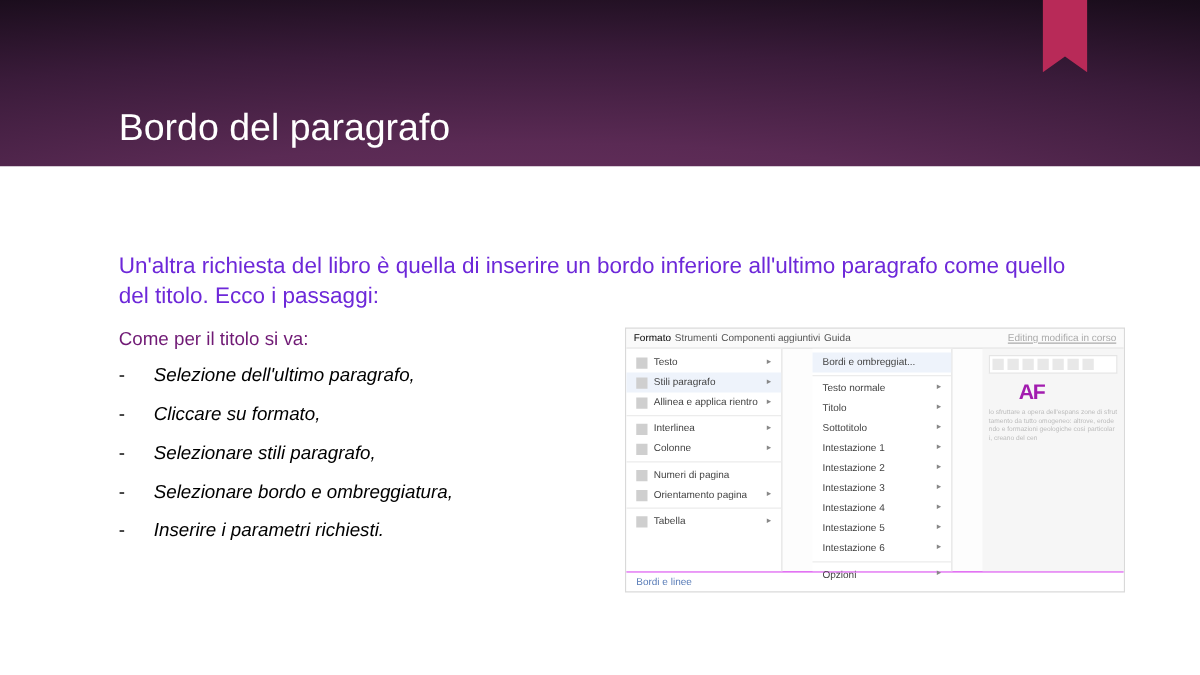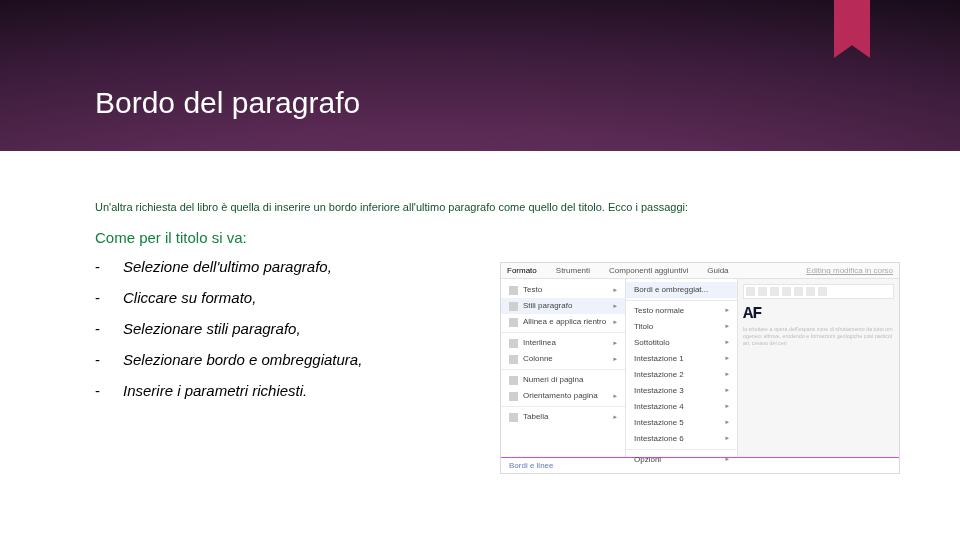--- a/index.html
+++ b/index.html
@@ -7,21 +7,21 @@
     width: 960px;
     height: 540px;
     font-family: Arial, Helvetica, sans-serif;
     background: #ffffff;
     position: relative;
     overflow: hidden;
   }
   .header-band {
     position: relative;
     width: 100%;
-    height: 151px;
+    height: 133px;
     background: radial-gradient(ellipse 140% 180% at 45% 140%, #6a3160 0%, #5a2a54 30%, #3a1b3a 60%, #1a0d1c 85%, #0c060d 100%);
   }
   .ribbon-notch {
     position: absolute;
     top: 0;
     right: 90px;
     width: 36px;
     height: 58px;
     background: #b82a58;
     clip-path: polygon(0 0, 100% 0, 100% 100%, 50% 78%, 0 100%);
@@ -34,29 +34,29 @@
     font-size: 30px;
     font-weight: 400;
   }
   .content {
     position: absolute;
     left: 95px;
     top: 200px;
     right: 60px;
   }
   .intro {
-    font-size: 11px;
+    font-size: 18px;
     line-height: 1.35;
-    color: #14532d;
+    color: #6d28d9;
     max-width: 770px;
     margin-bottom: 14px;
   }
   .subhead {
     font-size: 15px;
-    color: #15803d;
+    color: #701a75;
     margin-bottom: 12px;
   }
   .steps {
     list-style: none;
     max-width: 440px;
   }
   .steps li {
     display: flex;
     gap: 20px;
     font-size: 15px;
@@ -79,31 +79,32 @@
     width: 400px;
     height: 212px;
     background: #fdfdfd;
     border: 1px solid #d9d9d9;
     font-size: 8px;
     color: #4a4a4a;
     overflow: hidden;
   }
   .menu-bar {
     display: flex;
-    gap: 19px;
+    gap: 3px;
     padding: 3px 6px;
     border-bottom: 1px solid #e2e2e2;
     background: #fafafa;
     font-size: 8px;
     color: #555;
   }
   .menu-bar span.active { color: #000; font-weight: 500; }
   .menu-body {
     display: flex;
     height: calc(100% - 32px);
+    gap: 24px;
   }
   .menu-left {
     width: 125px;
     background: #ffffff;
     border-right: 1px solid #e4e4e4;
     padding: 3px 0;
   }
   .menu-left .mi {
     display: flex;
     align-items: center;
@@ -155,26 +156,27 @@
     align-items: center;
     padding: 2px;
     background: #fff;
     border: 1px solid #e5e5e5;
     margin-bottom: 3px;
   }
   .doc-preview .tb .bx {
     width: 9px; height: 9px; background: #e8e8e8;
   }
   .doc-preview .big {
-    font-family: Liberation Mono, monospace;
+    font-family: Liberation Sans, sans-serif;
     font-size: 17px;
-    color: #0f172a;
+    color: #a21caf;
     font-weight: bold;
     letter-spacing: -1px;
     padding: 2px 0 0 0;
+    margin-left: 24px;
   }
   .doc-preview .blur {
     color: #bcbcbc;
     font-size: 5.3px;
     line-height: 1.35;
     word-break: break-all;
     padding-top: 3px;
   }
   .menu-footer {
     border-top: 1px solid #d946ef;

